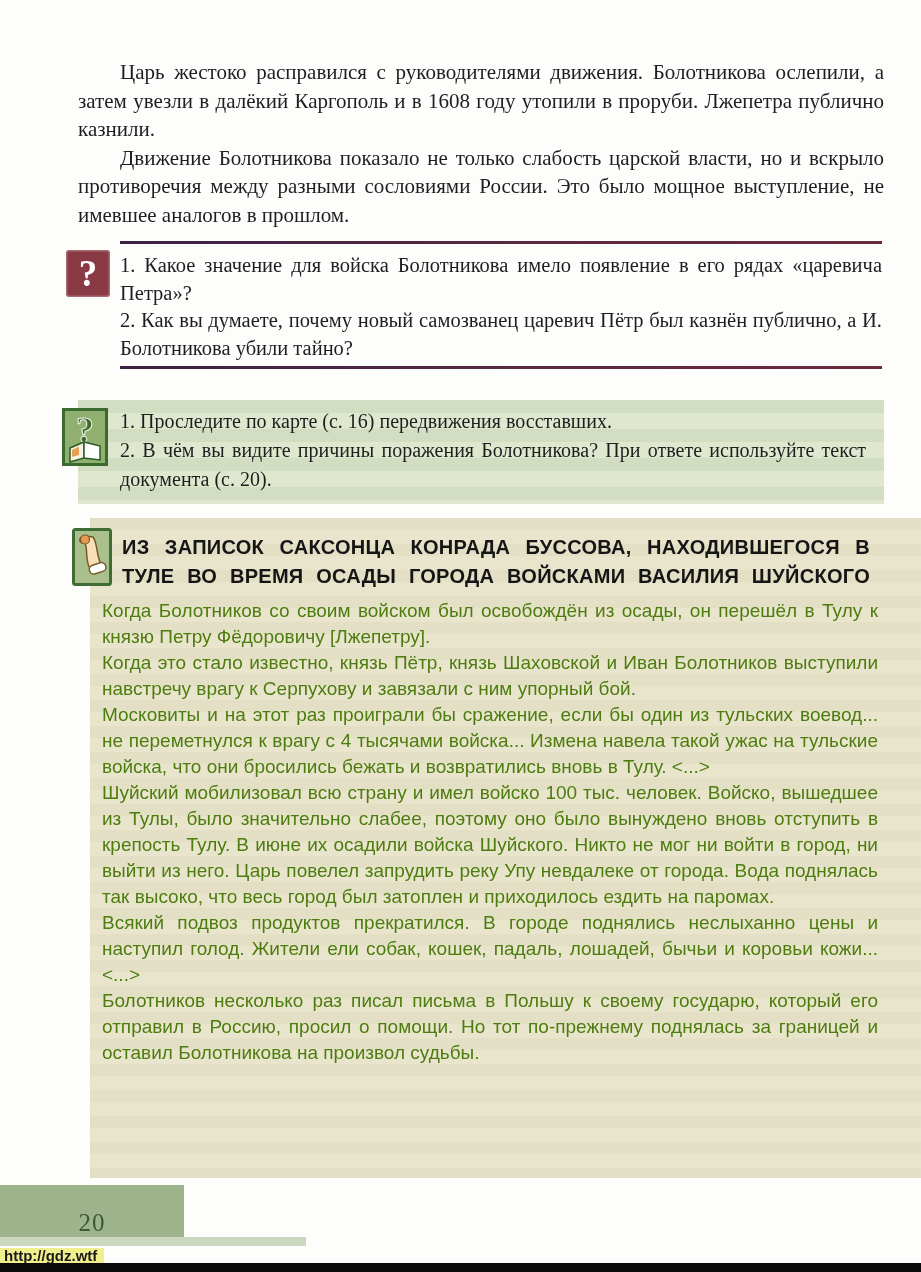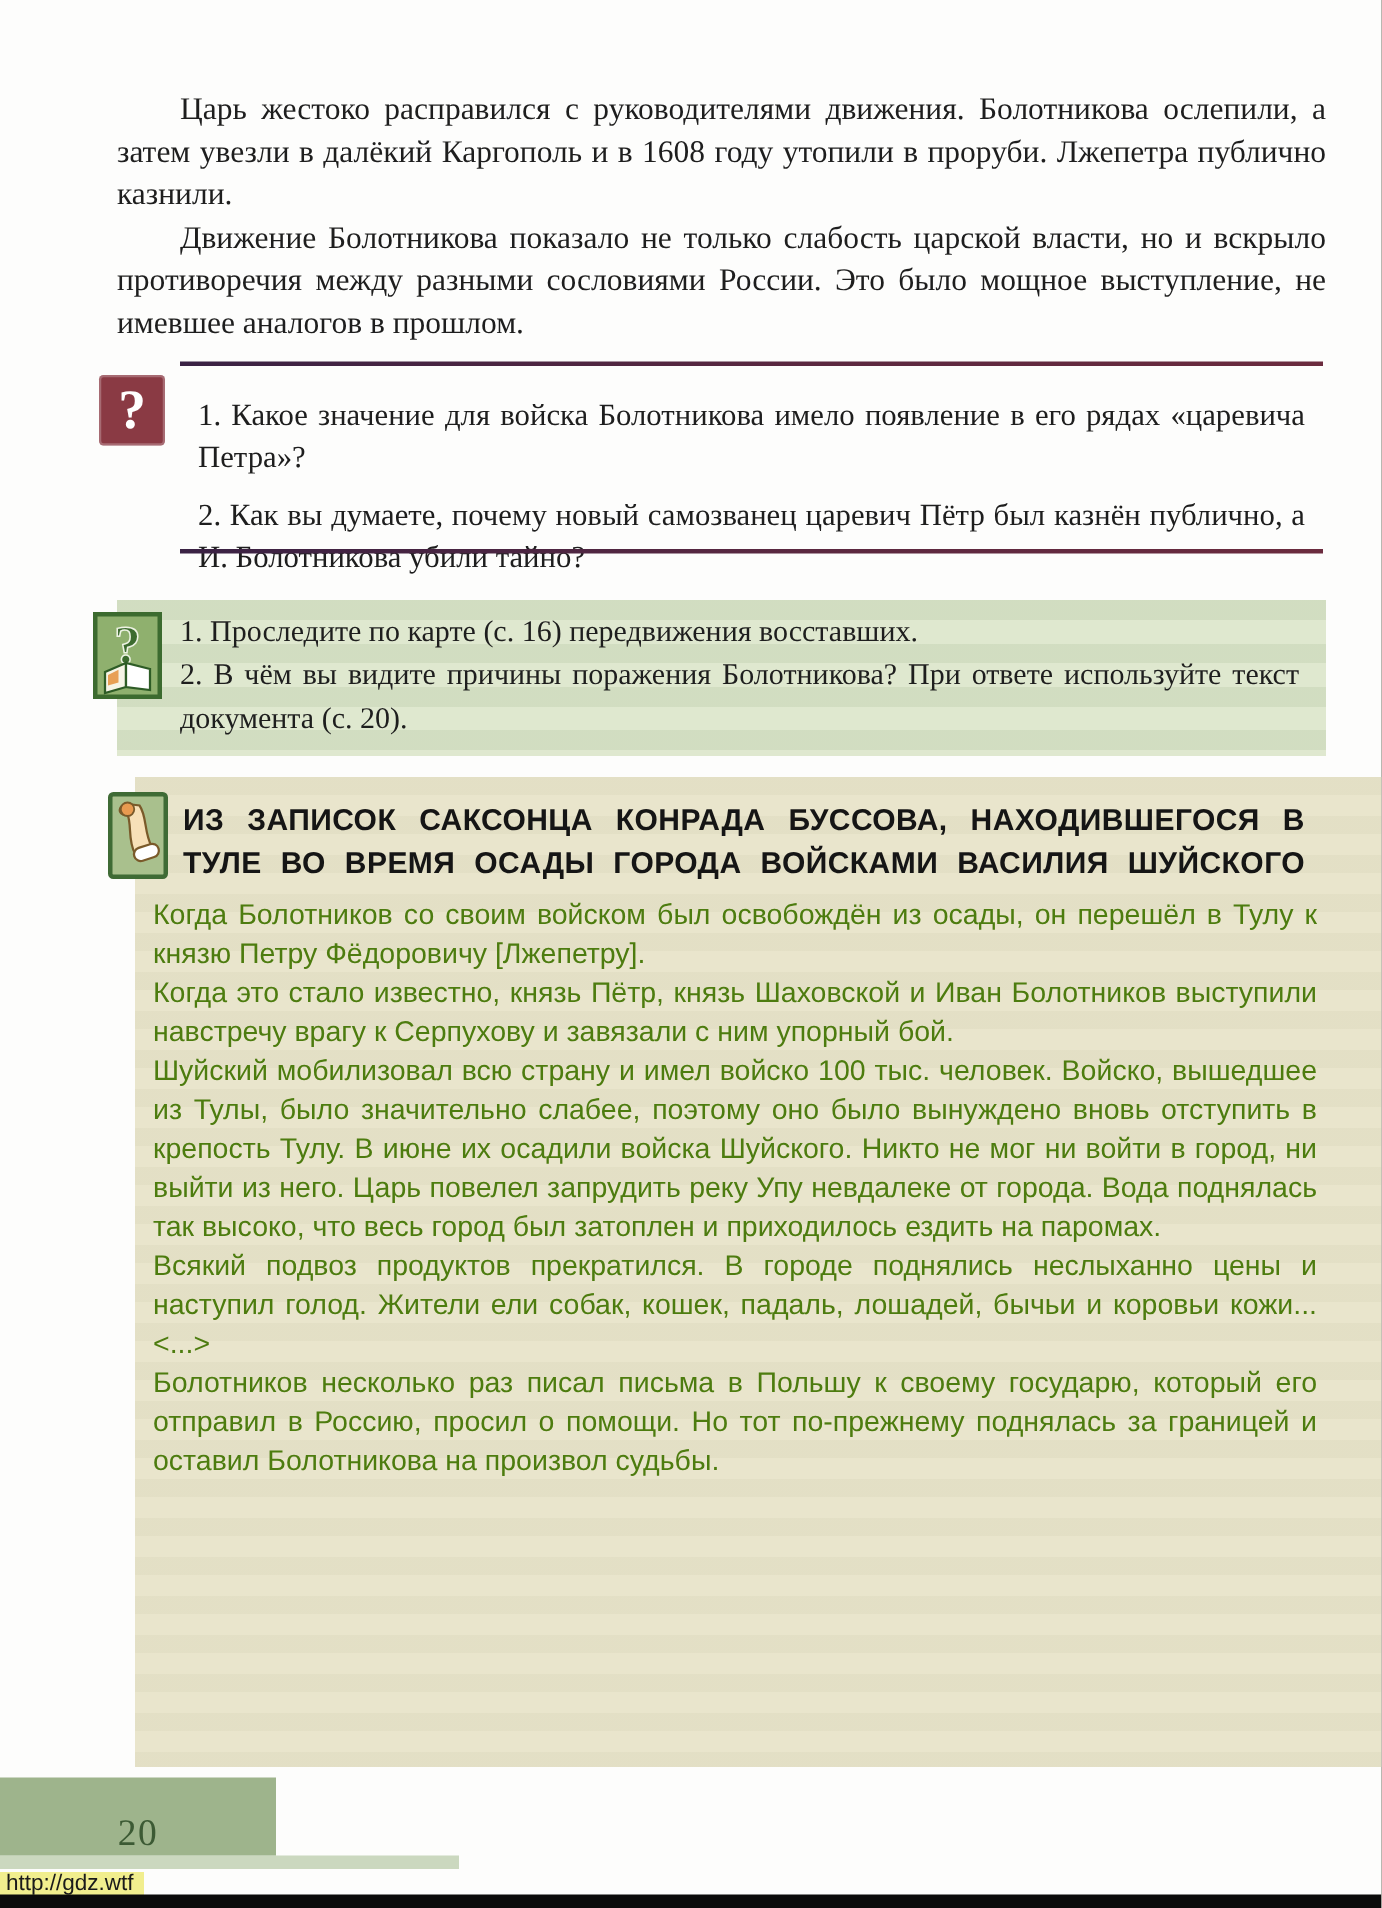--- a/index.html
+++ b/index.html
@@ -18,21 +18,21 @@
     background:linear-gradient(90deg,#3a2244,var(--rule,#5b2840) 55%,#6b2b3e);}
   .rule-top{top:241px;}
   .rule-bottom{top:366px;}
   .q-icon{position:absolute;left:66px;top:250px;width:44px;height:47px;
     background:var(--accent_maroon,#8a3a44);border-radius:3px;
     box-shadow:inset 0 0 0 1.5px rgba(255,255,255,.25);
     display:flex;align-items:center;justify-content:center;
     color:#fff;font-size:37px;font-weight:bold;font-family:"Liberation Serif",serif;}
   .questions{position:absolute;left:120px;top:252px;width:762px;
     font-size:20.5px;line-height:27.5px;text-align:justify;}
-  .questions div{margin:12px;}
+  .questions div{margin:0;}
   
   .tasks-block{position:absolute;left:78px;top:400px;width:806px;height:104px;
     background:var(--tasks_green_bg,#dfe8cf);}
   .tasks-block::before{content:"";position:absolute;inset:0;
     background:repeating-linear-gradient(180deg,rgba(140,165,120,.16) 0 13px,rgba(140,165,120,0) 13px 29px);
     pointer-events:none;}
   .tasks-icon{position:absolute;left:-16px;top:8px;width:46px;height:58px;}
   .tasks{position:relative;margin:7px 18px 0 42px;
     font-size:20px;line-height:29px;text-align:justify;}
   
@@ -53,21 +53,21 @@
   
   .pagenum-box{position:absolute;left:0;top:1185px;width:184px;height:52px;
     background:var(--pagenum_green_bg,#9eb48c);
     display:flex;align-items:flex-end;justify-content:center;}
   .pagenum-box::after{content:"";position:absolute;left:0;top:52px;width:306px;height:9px;
     background:rgba(162,186,140,.55);}
   .pagenum{font-size:25px;color:var(--pagenum_text,#3c5a34);letter-spacing:1px;}
   .watermark{position:absolute;left:0;top:1248px;
     background:var(--watermark_bg,#f1ee8e);color:#1a1a1a;
     font-family:"Liberation Sans",sans-serif;font-size:15px;
-    padding:0 7px 2px 4px;line-height:16px;}
+    padding:0 7px 2px 4px;line-height:16px;font-weight:bold;}
   .footer-bar{position:absolute;left:0;top:1263px;width:921px;height:9px;
     background:var(--footer_bar,#0b0b0b);}
 </style>
 </head>
 <body>
 
 <div id="page">
 
   <div class="intro">
     <p>Царь жестоко расправился с руководителями движения. Болотникова ослепили, а затем увезли в далёкий Каргополь и в 1608 году утопили в проруби. Лжепетра публично казнили.</p>
@@ -102,20 +102,21 @@
     <svg class="doc-icon" viewBox="0 0 40 58" xmlns="http://www.w3.org/2000/svg">
       <rect x="1.5" y="1.5" width="37" height="55" rx="2" fill="#a9c08d" stroke="#3f6b35" stroke-width="3"></rect>
       <path d="M13 8 C8 8 6 13 10 15 L13 15 C16 22 13 32 18 41 L29 36 C24 27 26 16 21 9 Z" fill="#f7e0b8" stroke="#7a5a2a" stroke-width="1.5"></path>
       <circle cx="13" cy="11.5" r="4.5" fill="#e89a50" stroke="#7a5a2a" stroke-width="1.2"></circle>
       <rect x="17" y="36" width="17" height="9" rx="4.5" transform="rotate(-18 25 40)" fill="#ffffff" stroke="#7a5a2a" stroke-width="1.5"></rect>
     </svg>
     <div class="doc-title">ИЗ ЗАПИСОК САКСОНЦА КОНРАДА БУССОВА, НАХОДИВШЕГОСЯ В ТУЛЕ ВО ВРЕМЯ ОСАДЫ ГОРОДА ВОЙСКАМИ ВАСИЛИЯ ШУЙСКОГО</div>
     <div class="doc-body">
       <p>Когда Болотников со своим войском был освобождён из осады, он перешёл в Тулу к князю Петру Фёдоровичу [Лжепетру].</p>
       <p>Когда это стало известно, князь Пётр, князь Шаховской и Иван Болотников выступили навстречу врагу к Серпухову и завязали с ним упорный бой.</p>
+      <p>Московиты и на этот раз проиграли бы сражение, если бы один из тульских воевод... не переметнулся к врагу с 4 тысячами войска... Измена навела такой ужас на тульские войска, что они бросились бежать и возвратились вновь в Тулу. &lt;...&gt;</p>
       <p>Шуйский мобилизовал всю страну и имел войско 100 тыс. человек. Войско, вышедшее из Тулы, было значительно слабее, поэтому оно было вынуждено вновь отступить в крепость Тулу. В июне их осадили войска Шуйского. Никто не мог ни войти в город, ни выйти из него. Царь повелел запрудить реку Упу невдалеке от города. Вода поднялась так высоко, что весь город был затоплен и приходилось ездить на паромах.</p>
       <p>Всякий подвоз продуктов прекратился. В городе поднялись неслыханно цены и наступил голод. Жители ели собак, кошек, падаль, лошадей, бычьи и коровьи кожи... &lt;...&gt;</p>
       <p>Болотников несколько раз писал письма в Польшу к своему государю, который его отправил в Россию, просил о помощи. Но тот по-прежнему поднялась за границей и оставил Болотникова на произвол судьбы.</p>
     </div>
   </div>
 
   <div class="pagenum-box">
     <span class="pagenum">20</span>
   </div>
   <div class="watermark">http://gdz.wtf</div>

